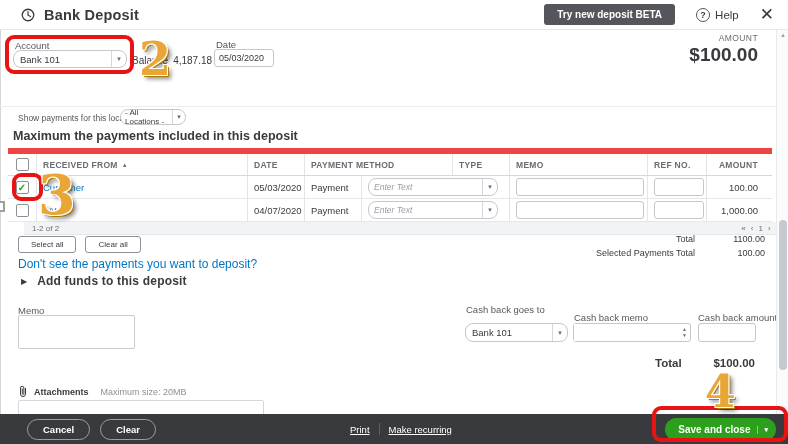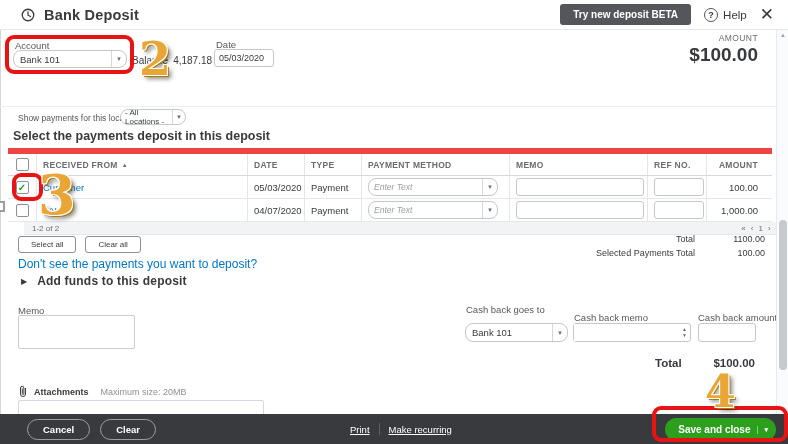--- a/index.html
+++ b/index.html
@@ -4,21 +4,21 @@
 <style>
   * { margin:0; padding:0; box-sizing:border-box; }
   html,body { width:788px; height:444px; }
   body { font-family:"Liberation Sans", sans-serif; color:#393a3d; background:#fff; position:relative; overflow:hidden; }
   .stage { position:absolute; left:0; top:0; width:788px; height:444px; background:#fff; outline:1px solid #d6d6d6; outline-offset:-1px; }
 
   
   .hdr { position:absolute; left:0; top:0; width:788px; height:30px; display:flex; align-items:center; padding:0 10px; border-bottom:1px solid #e6e7ea; background:#fff; }
   .clock-ic { width:16px; height:16px; margin-left:10px; flex:none; }
   .hdr-title { font-size:14.5px; font-weight:bold; margin-left:8px; letter-spacing:.2px; }
-  .hdr-right { margin-left:auto; display:flex; align-items:center; gap:13px; }
+  .hdr-right { margin-left:auto; display:flex; align-items:center; gap:21px; }
   .beta-btn { background:#54565b; color:#fff; font-size:10px; font-weight:bold; padding:5px 13px; border-radius:3px; border:none; cursor:pointer; }
   .help-wrap { display:flex; align-items:center; gap:5px; font-size:11.5px; }
   .help-q { width:14px; height:14px; border:1.4px solid #55565a; border-radius:50%; font-size:9px; font-weight:bold; display:flex; align-items:center; justify-content:center; }
   .close-x { font-size:17px; font-weight:400; color:#393a3d; cursor:pointer; margin-right:4px; }
 
   
   .lbl { font-size:9.5px; color:#56575c; }
   .box { border:1px solid #c4c7cc; border-radius:8px; background:#fff; display:flex; align-items:center; }
   .caret-zone { margin-left:auto; align-self:stretch; display:flex; align-items:center; justify-content:center; width:15px; border-left:1px solid #d4d7dc; color:#6b6c72; font-size:7px; }
 
@@ -174,34 +174,34 @@
   </div>
 
   <div class="sect-line"></div>
 
   <div class="loc-lbl">Show payments for this location:</div>
   <div class="box loc-select">
     <span class="val">- All Locations -</span>
     <span class="caret-zone">▾</span>
   </div>
 
-  <div class="pay-heading">Select the payments deposit in this deposit</div>
+  <div class="pay-heading">Maximum the payments included in this deposit</div>
 
   <div class="tbl">
     <div class="trow thead">
       <div class="cell c0">
           <span class="chk"></span>
         </div>
       <div class="cell c1">
         <span>RECEIVED FROM</span>
         <span class="sort-ic">▲</span>
       </div>
       <div class="cell c2">DATE</div>
+      <div class="cell c4">PAYMENT METHOD</div>
       <div class="cell c3">TYPE</div>
-      <div class="cell c4">PAYMENT METHOD</div>
       <div class="cell c5">MEMO</div>
       <div class="cell c6">REF NO.</div>
       <div class="cell c7">AMOUNT</div>
     </div>
 
     <div class="trow tdata">
       <div class="cell c0">
           <span class="chk">✓</span>
         </div>
       <div class="cell c1">

